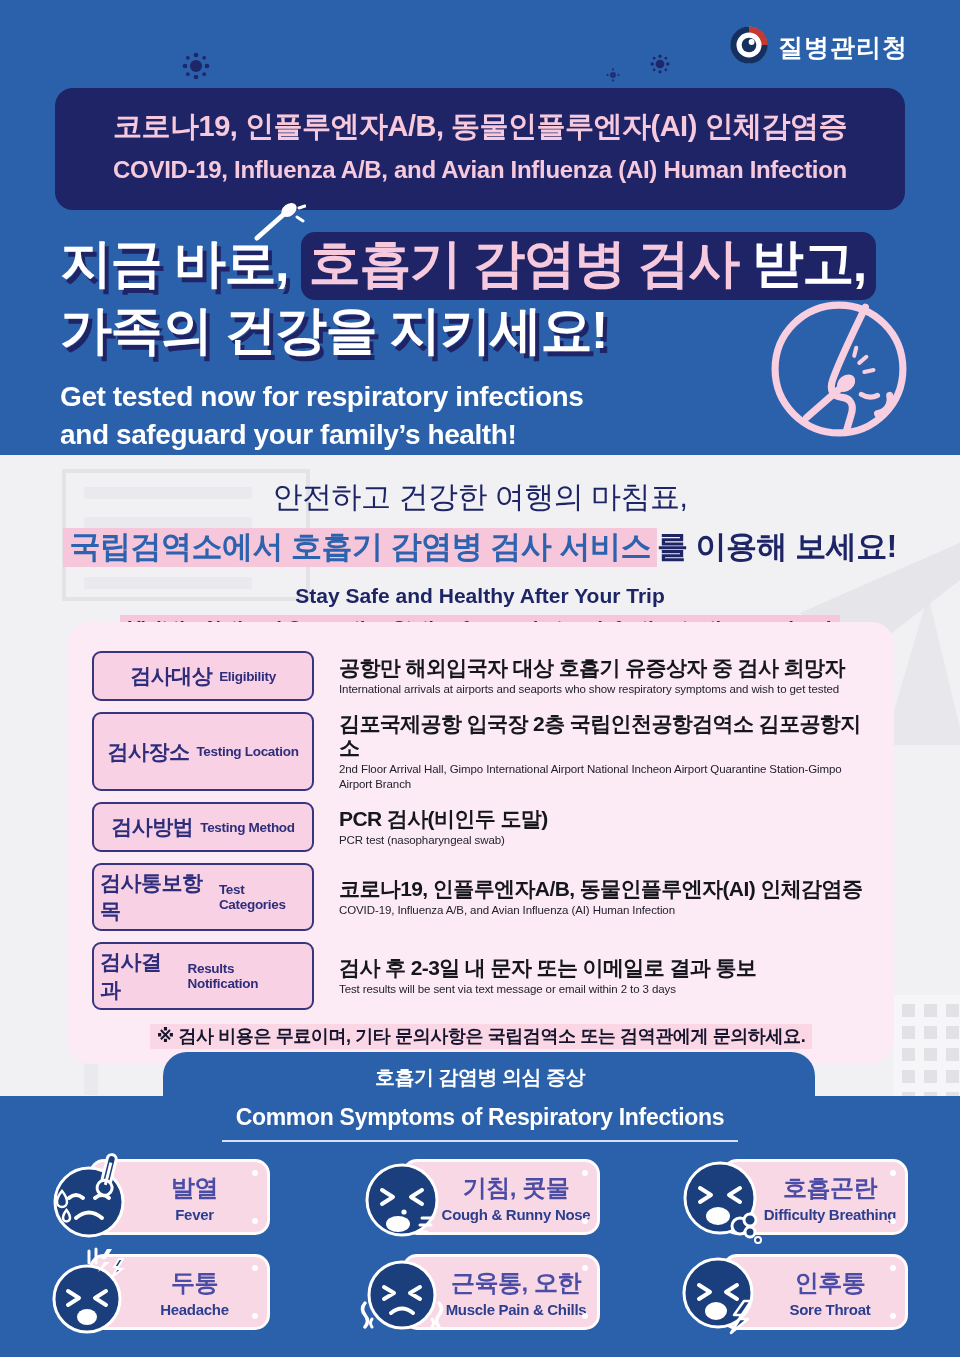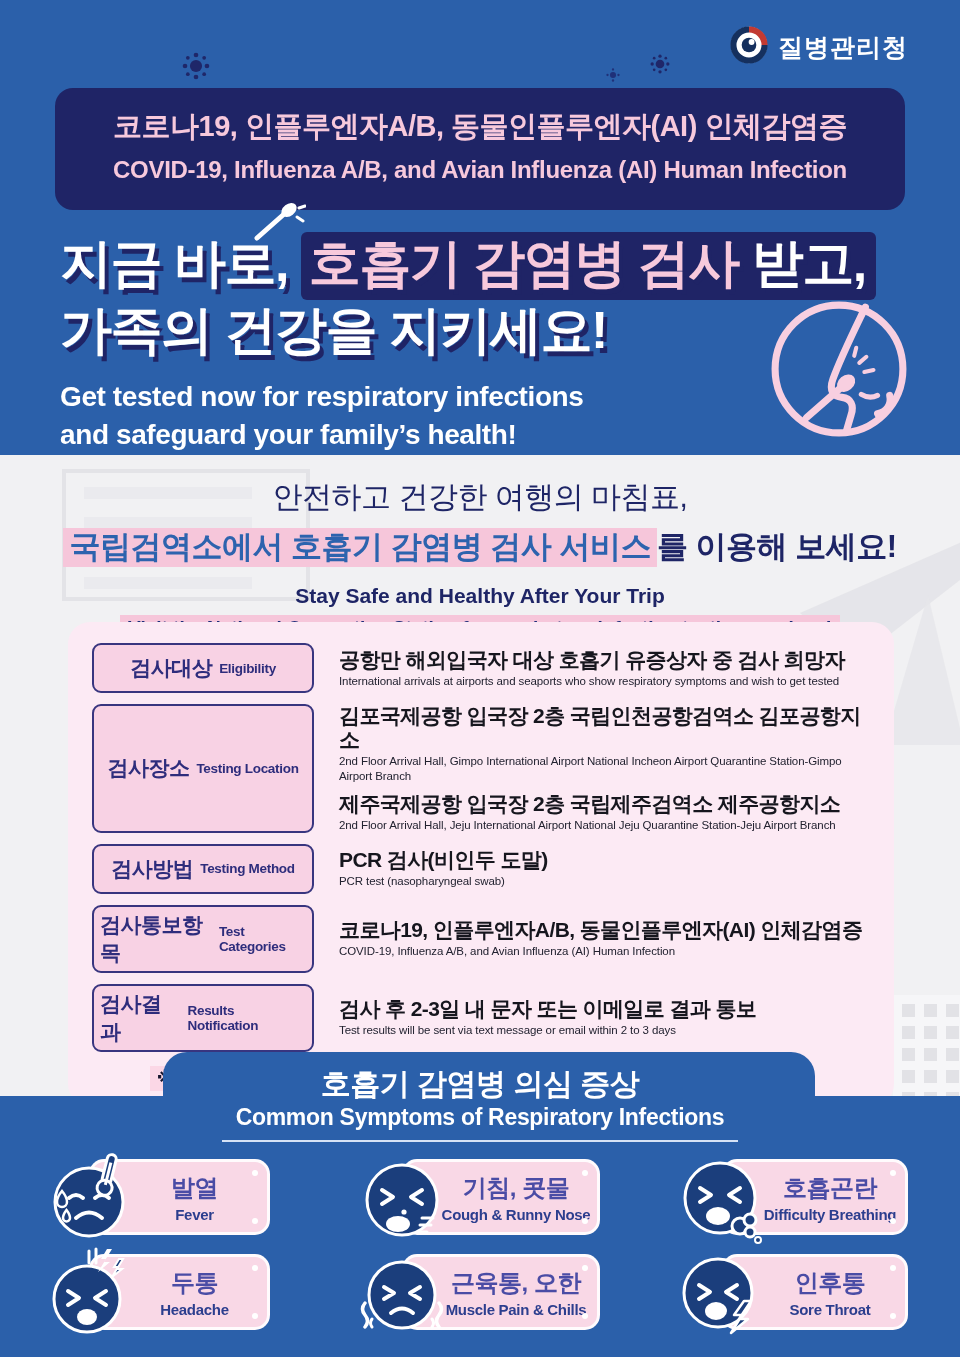--- a/index.html
+++ b/index.html
@@ -11,21 +11,21 @@
   .logo{position:absolute;top:26px;right:52px;display:flex;align-items:center;gap:10px;}
   .logo-text{color:#ffffff;font-size:25px;font-weight:800;letter-spacing:1px;}
   .virus{position:absolute;opacity:.95;}
   .band{position:absolute;left:55px;top:88px;width:850px;height:122px;background:#1f2466;
         border-radius:18px;text-align:center;padding-top:19px;}
   .band-ko{color:#f7c9dc;font-size:29px;font-weight:800;letter-spacing:-.5px;}
   .band-en{color:#f7c9dc;font-size:24px;font-weight:700;margin-top:9px;letter-spacing:-.3px;}
   .headline{position:absolute;left:60px;top:230px;font-weight:900;line-height:1.28;}
   .h-line1,.h-line2{font-size:52px;letter-spacing:-1.5px;color:#ffffff;
         text-shadow:4px 5px 0 #1f2466;white-space:nowrap;}
-  .navy-block{background:#1f2466;border-radius:6px;padding:2px 10px 8px 8px;}
+  .navy-block{background:#1f2466;border-radius:14px;padding:2px 10px 8px 8px;}
   .navy-block .pink{color:#f7c9dc;}
   .h-line2{display:inline-block;}
   .swab-doodle{position:absolute;left:252px;top:200px;}
   .subhead{position:absolute;left:60px;top:378px;color:#ffffff;font-size:28px;font-weight:800;
         line-height:1.35;letter-spacing:-.4px;}
   .subhead .pink{color:#ffffff;}
   .nose-badge{position:absolute;left:768px;top:298px;width:142px;height:142px;}
 
   
   .mid{position:absolute;left:0;top:455px;width:960px;height:641px;background:#f1f1f3;overflow:hidden;}
@@ -45,39 +45,39 @@
 
   .intro{position:absolute;left:0;top:22px;width:960px;text-align:center;}
   .intro-ko1{color:#1e2566;font-size:30px;font-weight:400;letter-spacing:-.5px;}
   .intro-ko2{color:#1e2566;font-size:31px;font-weight:800;letter-spacing:-.5px;margin-top:8px;}
   .intro-ko2 .hl{background:#f6c6da;color:#2d63ae;padding:1px 6px 3px;}
   .intro-en1{color:#1e2566;font-size:21px;font-weight:700;margin-top:16px;}
   .intro-en2{margin-top:9px;}
   .intro-en2 span{background:#f6c6da;color:#1e2f7a;font-size:19px;font-weight:700;padding:2px 8px 3px;}
 
   .panel{position:absolute;left:68px;top:167px;width:826px;min-height:421px;background:#fceaf4;
-      border-radius:22px;padding:21px 24px 16px;display:flex;flex-direction:column;gap:11px;}
+      border-radius:22px;padding:29px 24px 16px;display:flex;flex-direction:column;gap:11px;}
   .irow{display:flex;align-items:stretch;}
   .label-box{flex:none;width:222px;min-height:50px;background:#f8d2e4;border:2.5px solid #38357f;
       border-radius:9px;display:flex;align-items:center;justify-content:center;gap:7px;padding:4px 6px;}
   .label-ko{color:#2e2d7c;font-size:21px;font-weight:800;letter-spacing:-.5px;}
   .label-en{color:#2e2d7c;font-size:13.5px;font-weight:700;letter-spacing:-.3px;}
   .icontent{flex:1;padding-left:25px;display:flex;flex-direction:column;justify-content:center;gap:9px;}
   .entry-ko{color:#16161e;font-size:21px;font-weight:800;letter-spacing:-.6px;line-height:1.15;}
   .entry-en{color:#222230;font-size:11.5px;font-weight:500;letter-spacing:-.1px;margin-top:2px;line-height:1.25;}
   .notes{text-align:center;margin-top:3px;}
   .note-ko{display:inline;background:#fbd7e6;color:#15152e;font-size:18px;font-weight:800;
       letter-spacing:-.4px;padding:2px 7px 3px;}
 
   
   .tab{position:absolute;left:163px;top:1052px;width:652px;height:46px;background:#2b60aa;
       border-radius:24px 24px 0 0;}
   .bottom{position:absolute;left:0;top:1096px;width:960px;height:261px;background:#2b60aa;}
   .sym-ko{position:absolute;left:0;top:1064px;width:960px;text-align:center;color:#ffffff;
-      font-size:30px;font-weight:800;letter-spacing:-.5px;z-index:3;}
+      font-size:20px;font-weight:800;letter-spacing:-.5px;z-index:3;}
   .sym-en-wrap{position:absolute;left:0;top:1104px;width:960px;text-align:center;z-index:3;}
   .sym-en-wrap span{display:inline-block;color:#ffffff;font-size:23px;font-weight:700;
       letter-spacing:-.3px;padding:0 14px 9px;border-bottom:2px solid #d6e3f6;}
 
   .sym-card{position:absolute;height:82px;z-index:2;}
   .sym-box{position:absolute;left:44px;right:0;top:3px;bottom:3px;background:#f9d8e6;
       border:3px solid rgba(255,255,255,.9);border-radius:15px;display:flex;flex-direction:column;
       align-items:center;justify-content:center;padding-left:30px;}
   .sym-box .kr{color:#4a4ca5;font-size:24px;font-weight:800;letter-spacing:-.5px;}
   .sym-box .en{color:#2c3e8e;font-size:15px;font-weight:700;margin-top:2px;letter-spacing:-.3px;}
@@ -216,24 +216,20 @@
       <div class="irow">
         <div class="label-box">
           <span class="label-ko">검사장소</span>
           <span class="label-en">Testing Location</span>
         </div>
         <div class="icontent">
           <div>
             <div class="entry-ko">김포국제공항 입국장 2층 국립인천공항검역소 김포공항지소</div>
             <div class="entry-en">2nd Floor Arrival Hall, Gimpo International Airport National Incheon Airport Quarantine Station-Gimpo Airport Branch</div>
           </div>
-          <div>
-            <div class="entry-ko">제주국제공항 입국장 2층 국립제주검역소 제주공항지소</div>
-            <div class="entry-en">2nd Floor Arrival Hall, Jeju International Airport National Jeju Quarantine Station-Jeju Airport Branch</div>
-          </div>
         </div>
       </div>
 
       <div class="irow">
         <div class="label-box">
           <span class="label-ko">검사방법</span>
           <span class="label-en">Testing Method</span>
         </div>
         <div class="icontent">
           <div>

